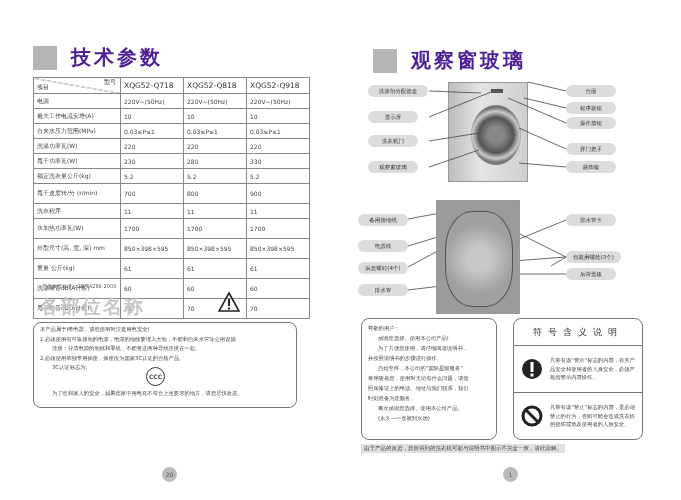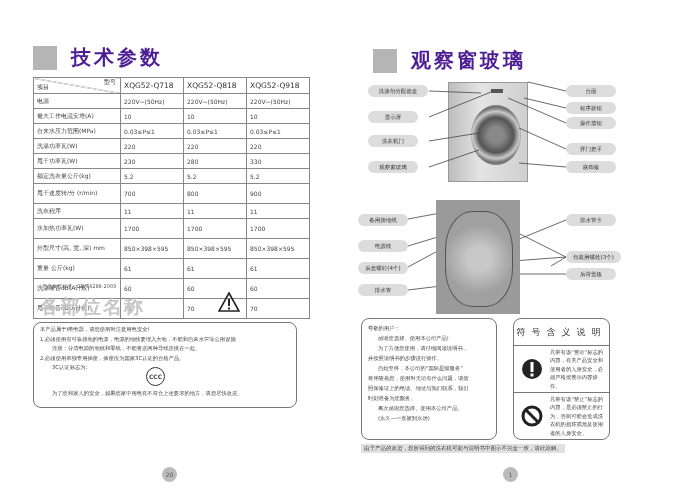--- a/index.html
+++ b/index.html
@@ -28,21 +28,21 @@
   .safety-box p{margin:0;}
   .ccc{position:absolute;left:112px;top:44px;width:17px;height:17px;border:1.5px solid #333;border-radius:50%;font-size:6px;font-weight:bold;display:flex;align-items:center;justify-content:center;}
   .pnum{position:absolute;width:15px;height:15px;border-radius:50%;background:#bbb;font-size:6px;color:#555;display:flex;align-items:center;justify-content:center;}
 
   .machine{position:absolute;background:linear-gradient(90deg,#bdbdbd,#e4e4e4 40%,#cfcfcf);border:1px solid #999;}
   .label{position:absolute;background:#dcdcdc;border-radius:6px;font-size:5.5px;color:#333;height:12px;display:flex;align-items:center;justify-content:center;}
   svg.lines{position:absolute;left:0;top:0;}
 
   .user-box{position:absolute;left:20px;top:318px;width:136px;height:122px;border:1px solid #777;border-radius:8px;font-size:5.3px;color:#444;line-height:10px;padding:4px 6px;box-sizing:border-box;}
   .user-box p{margin:0;}
-  .sym-box{position:absolute;left:172px;top:318px;width:97px;height:122px;border:1px solid #777;border-radius:8px;box-sizing:border-box;overflow:hidden;}
+  .sym-box{position:absolute;left:172px;top:318px;width:130px;height:122px;border:1px solid #777;border-radius:8px;box-sizing:border-box;overflow:hidden;}
   .sym-head{height:26px;border-bottom:1px solid #777;font-size:9px;letter-spacing:6px;text-align:center;line-height:26px;color:#333;}
   .sym-row{height:46px;display:flex;align-items:center;border-bottom:1px solid #777;}
   .sym-row:last-child{border-bottom:none;}
   .sym-row .ic{width:36px;display:flex;justify-content:center;}
   .sym-row .tx{flex:1;font-size:5.3px;line-height:8.5px;color:#444;padding-right:4px;}
   .footnote{position:absolute;left:20px;top:444px;background:#e0e0e0;font-size:5.5px;color:#444;padding:1px 3px;}
 </style>
 </head>
 <body>
 

